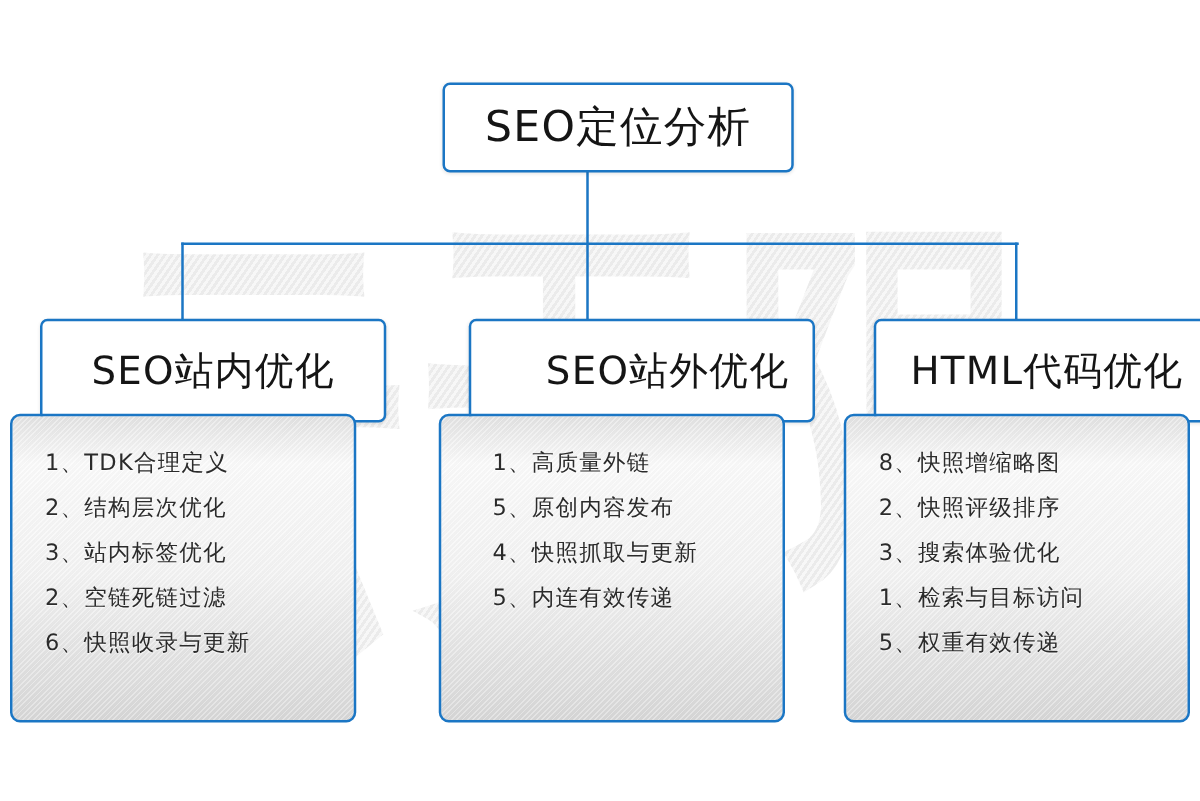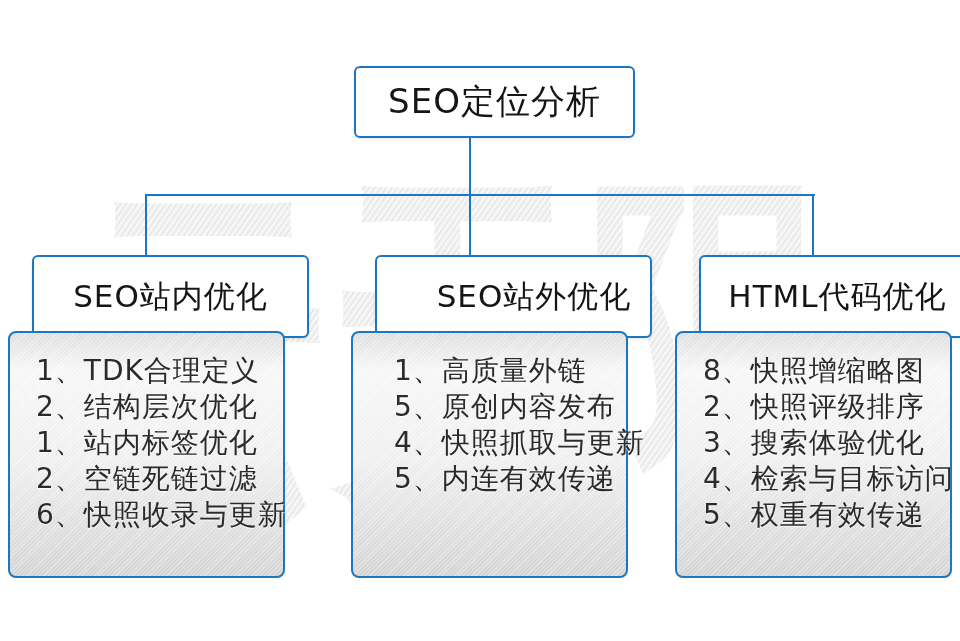--- a/index.html
+++ b/index.html
@@ -88,21 +88,21 @@
       linear-gradient(180deg, #e2e2e2 0px, #fafafa 38px, #f3f3f3 52%, #d7d7d7 100%);
     z-index: 2;
     padding: 20px 0 0 26px;
   }
   .col-0 { left: 8px; }
   .col-1 { left: 351px; padding-left: 41px; }
   .col-2 { left: 675px; }
   .item {
     height: 36px;
     line-height: 36px;
-    font-size: 28px;
+    font-size: 18px;
     letter-spacing: 1px;
     color: #2b2b2b;
     white-space: nowrap;
     text-shadow: 0 1px 1px rgba(255,255,255,0.9);
   }
 </style>
 </head>
 <body>
 
 <div class="stage">
@@ -117,21 +117,21 @@
   <div class="node node-root">
     <span>SEO定位分析</span>
   </div>
 
   <div class="node node-head col-0">
     <span>SEO站内优化</span>
   </div>
   <div class="panel col-0">
     <div class="item">1、TDK合理定义</div>
     <div class="item">2、结构层次优化</div>
-    <div class="item">1、站内标签优化</div>
+    <div class="item">3、站内标签优化</div>
     <div class="item">2、空链死链过滤</div>
     <div class="item">6、快照收录与更新</div>
   </div>
 
   <div class="node node-head col-1">
     <span>SEO站外优化</span>
   </div>
   <div class="panel col-1">
     <div class="item">1、高质量外链</div>
     <div class="item">5、原创内容发布</div>
@@ -139,17 +139,17 @@
     <div class="item">5、内连有效传递</div>
   </div>
 
   <div class="node node-head col-2">
     <span>HTML代码优化</span>
   </div>
   <div class="panel col-2">
     <div class="item">8、快照增缩略图</div>
     <div class="item">2、快照评级排序</div>
     <div class="item">3、搜索体验优化</div>
-    <div class="item">4、检索与目标访问</div>
+    <div class="item">1、检索与目标访问</div>
     <div class="item">5、权重有效传递</div>
   </div>
 
 </div>
 
 </body></html>

